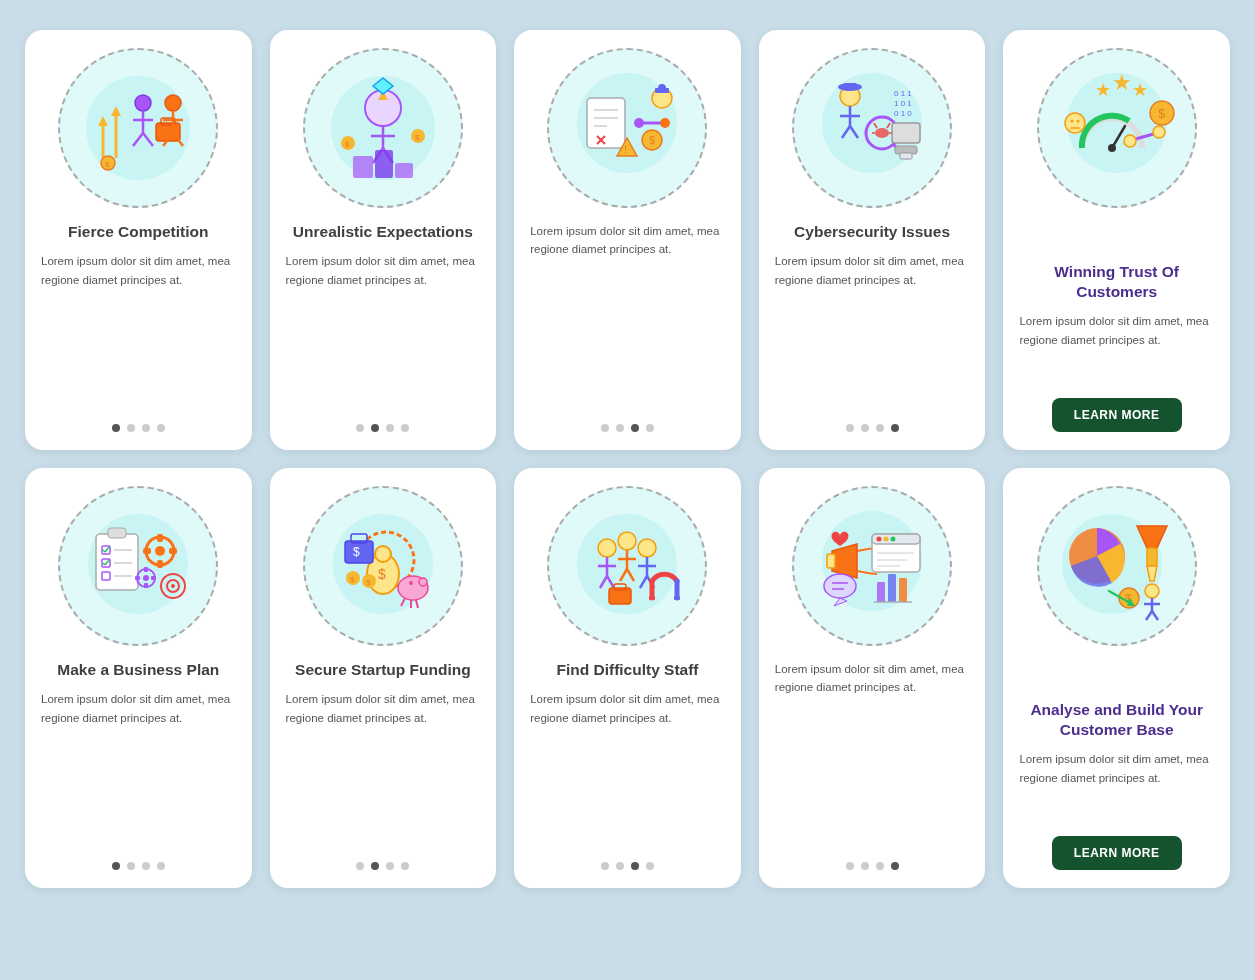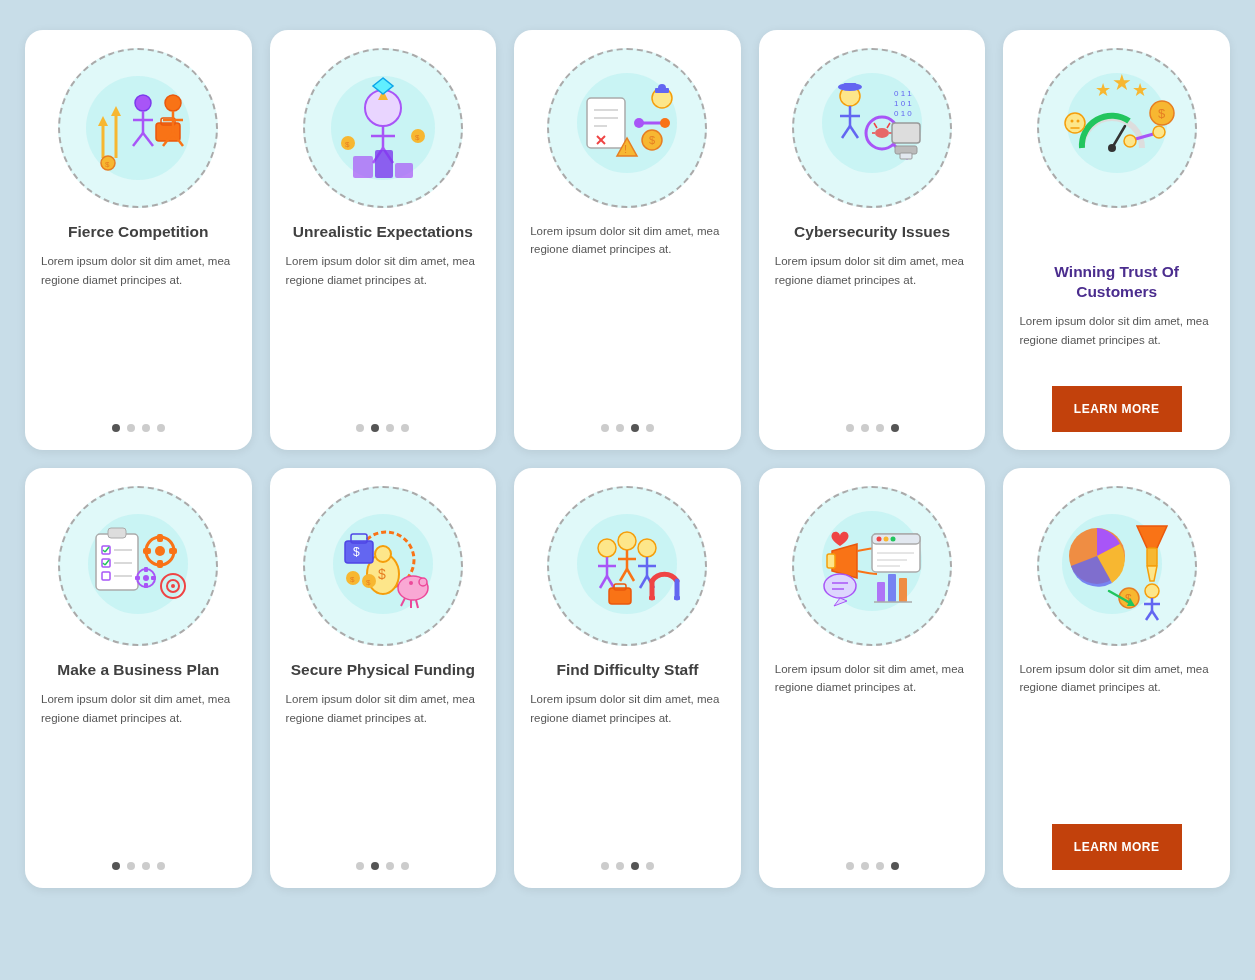--- a/index.html
+++ b/index.html
@@ -68,25 +68,25 @@
     .dot {
       width: 8px;
       height: 8px;
       border-radius: 50%;
       background: #ccc;
     }
     .dot.active {
       background: #555;
     }
     .learn-btn {
-      background: #c2410c;
+      background: #14532d;
       color: #fff;
       border: none;
-      border-radius: 0;
-      padding: 16px 22px;
+      border-radius: 8px;
+      padding: 10px 22px;
       font-size: 12px;
       font-weight: 600;
       cursor: pointer;
       margin-top: 14px;
       letter-spacing: 0.5px;
     }
   </style>
 </head>
 <body>
 
@@ -340,21 +340,21 @@
     <rect x="22" y="35" width="28" height="22" rx="3" fill="#6366f1" stroke="#4f46e5" stroke-width="1.5"></rect>
     <rect x="28" y="28" width="16" height="9" rx="2" fill="none" stroke="#4f46e5" stroke-width="1.5"></rect>
     <text x="30" y="50" font-size="12" fill="white">$</text>
 
     <circle cx="30" cy="72" r="7" fill="#f7b731"></circle>
     <text x="27" y="76" font-size="8" fill="#e67e22">$</text>
     <circle cx="46" cy="75" r="7" fill="#f7b731"></circle>
     <text x="43" y="79" font-size="8" fill="#e67e22">$</text>
   </svg>
       </div>
-      <div class="card-title purple">Secure Physical Funding</div>
+      <div class="card-title purple">Secure Startup Funding</div>
       <div class="card-body">Lorem ipsum dolor sit dim amet, mea regione diamet principes at.</div>
       <div class="dots">
         <div class="dot"></div>
         <div class="dot active"></div>
         <div class="dot"></div>
         <div class="dot"></div>
       </div>
     </div>
     <div class="card">
       <div class="icon-area">
@@ -456,16 +456,17 @@
     <line x1="95" y1="105" x2="89" y2="114" stroke="#6366f1" stroke-width="2.5"></line>
     <line x1="95" y1="105" x2="101" y2="114" stroke="#6366f1" stroke-width="2.5"></line>
 
     <circle cx="72" cy="92" r="10" fill="#f7b731" stroke="#e67e22" stroke-width="1.5"></circle>
     <text x="68" y="97" font-size="12" fill="#e67e22">$</text>
 
     <line x1="52" y1="85" x2="75" y2="98" stroke="#22c55e" stroke-width="2.5" stroke-linecap="round"></line>
     <polygon points="78,100 70,100 73,92" fill="#22c55e"></polygon>
   </svg>
       </div>
+      <div class="card-title dark-purple">Analyse and Build Your Customer Base</div>
       <div class="card-body">Lorem ipsum dolor sit dim amet, mea regione diamet principes at.</div>
       <button class="learn-btn">LEARN MORE</button>
     </div>
   </div>
 
 </body></html>

